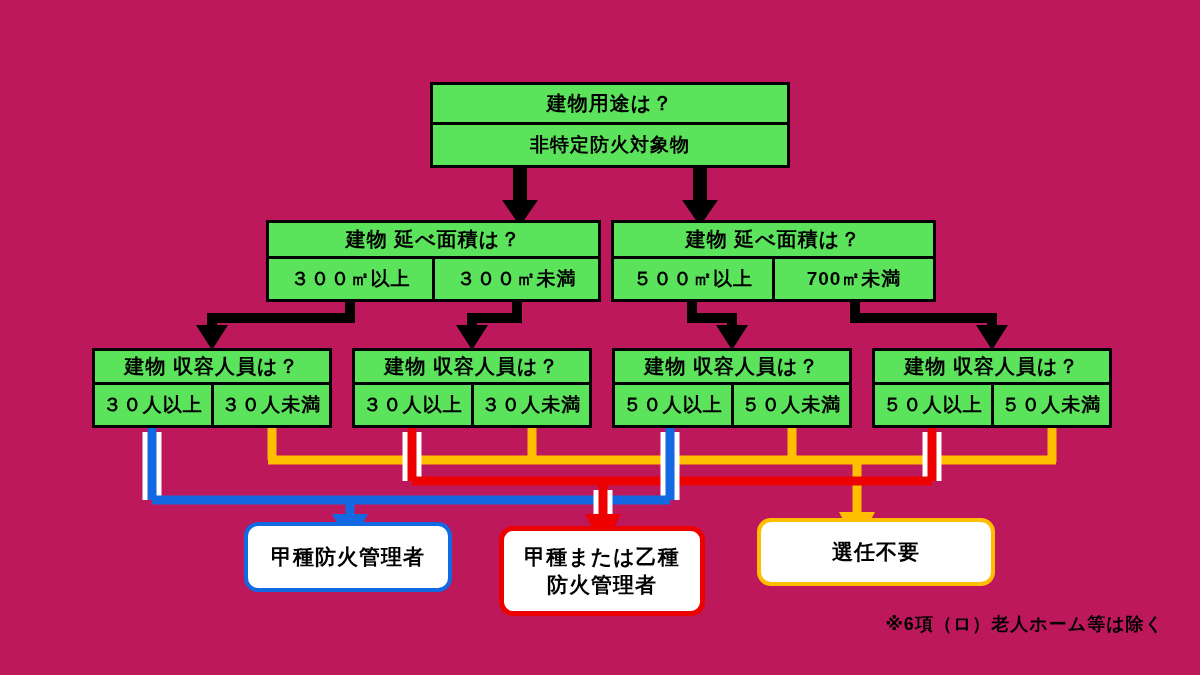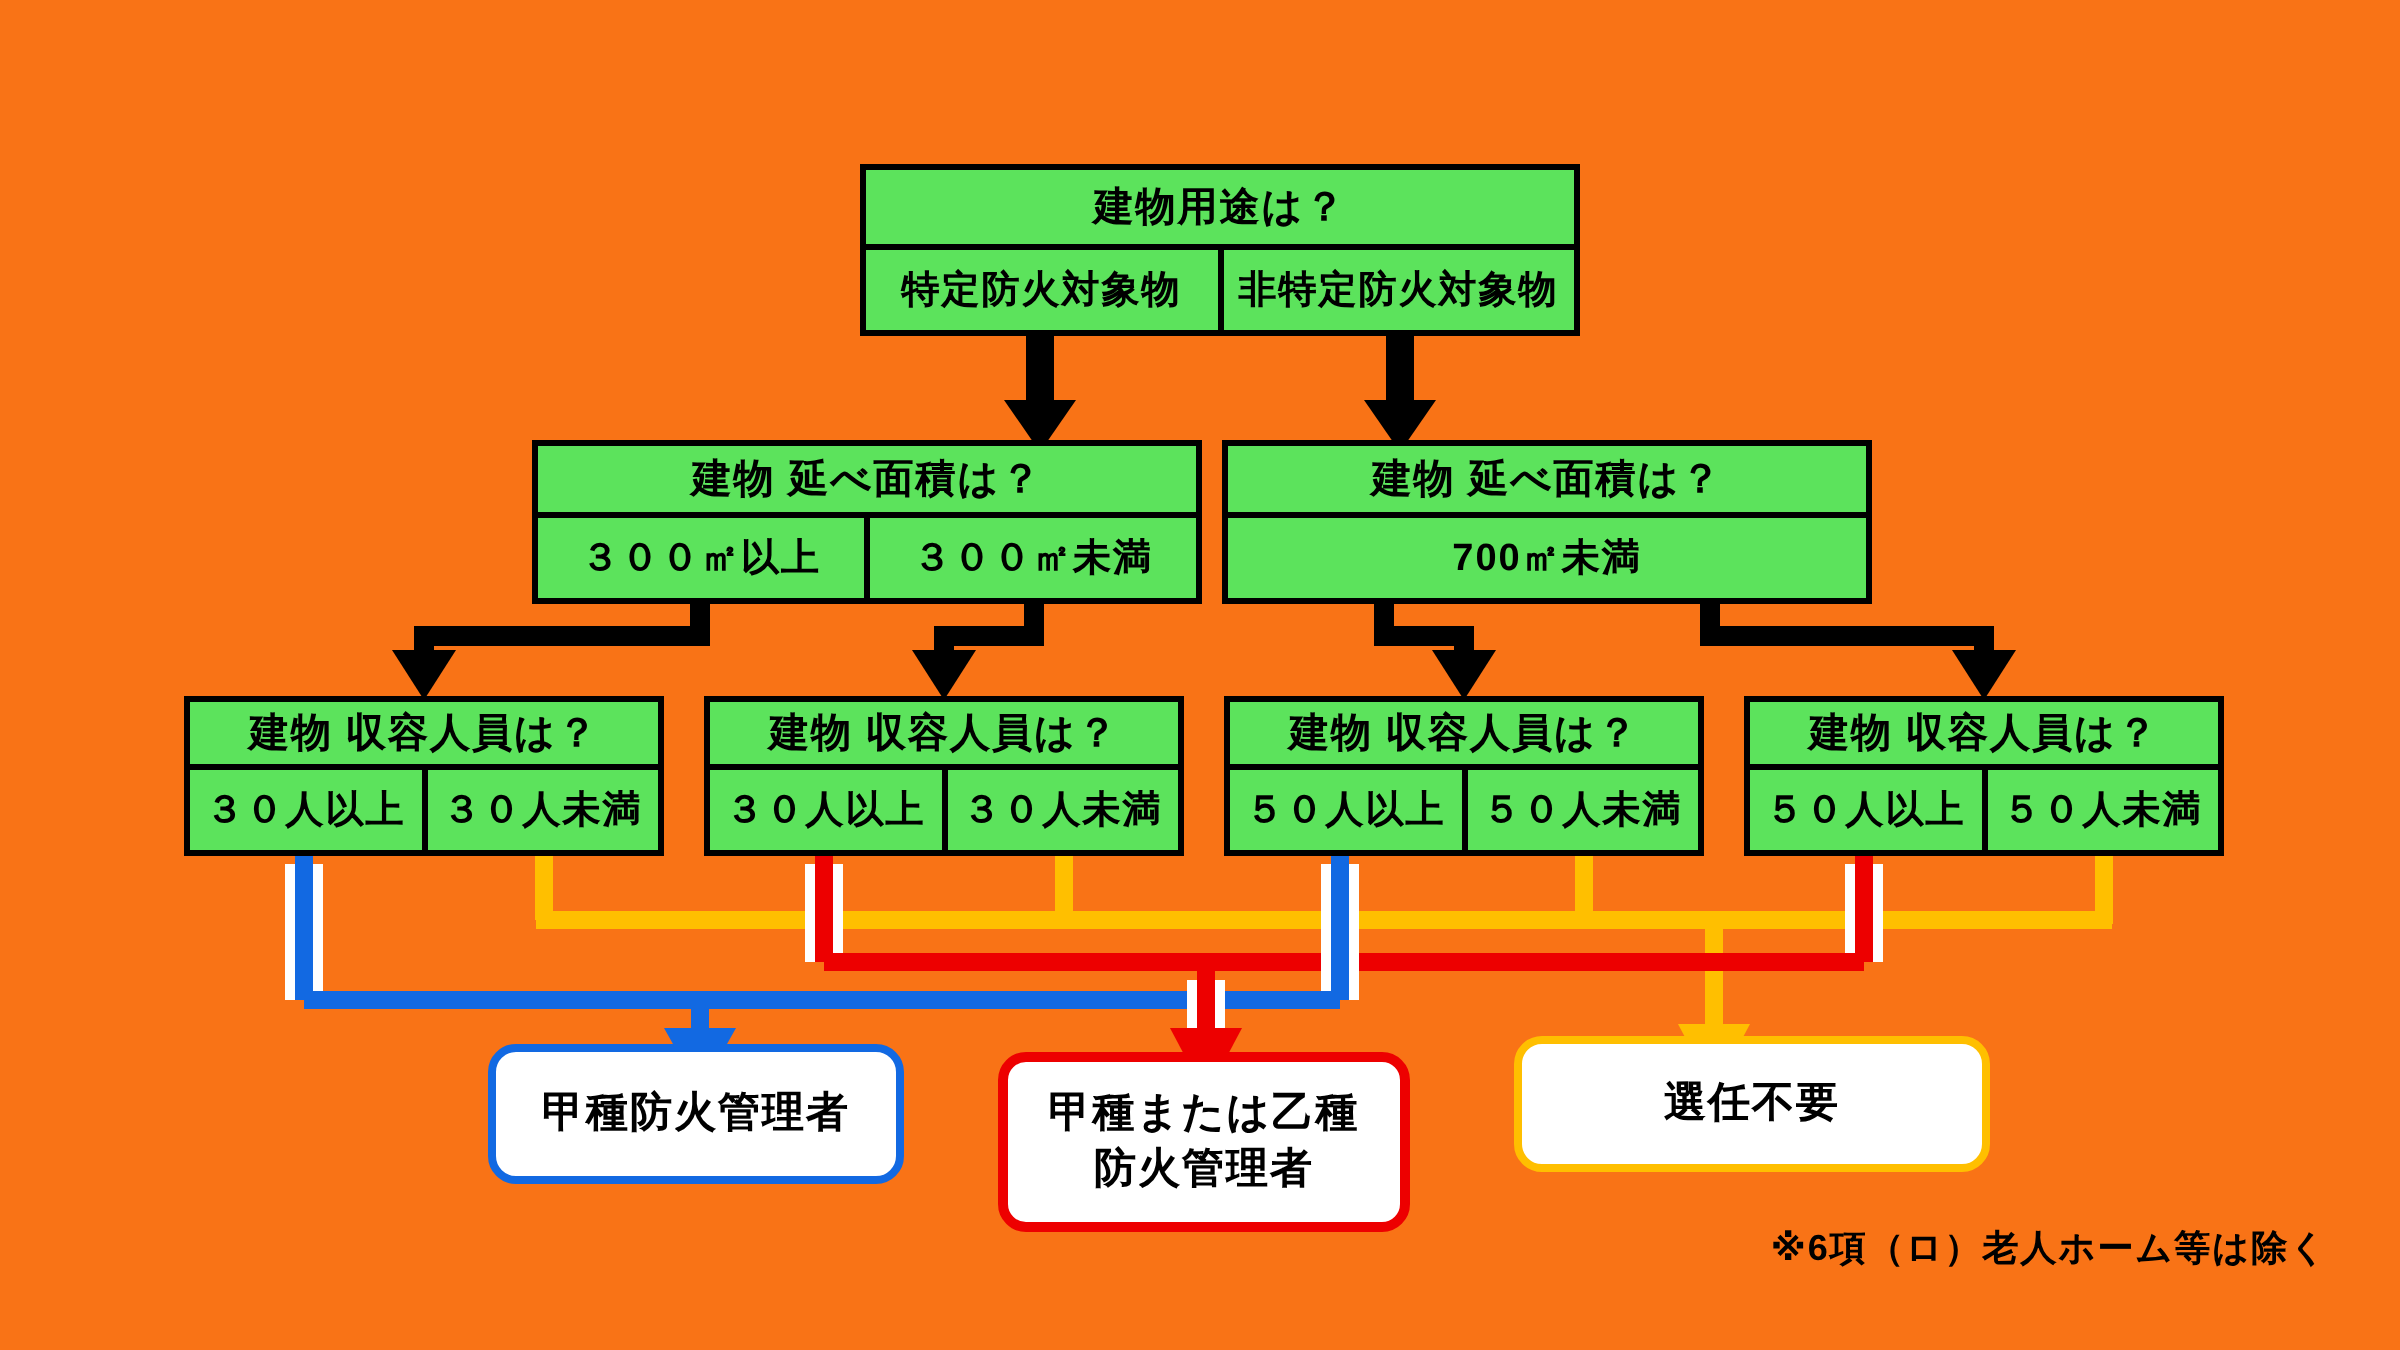--- a/index.html
+++ b/index.html
@@ -1,17 +1,17 @@
 <!DOCTYPE html>
 <html><head>
 <meta charset="utf-8">
 <style>
   html,body{margin:0;padding:0;background:#ffffff;}
   #canvas{
-    position:relative;width:1200px;height:675px;background:#f97316;overflow:hidden;
+    position:relative;width:1200px;height:675px;background:#be185d;overflow:hidden;
     font-family:"Liberation Sans","DejaVu Sans",sans-serif;font-weight:bold;color:#000;
   }
   .gbox{
     position:absolute;box-sizing:border-box;background:#5ce35c;border:3px solid #000;
     display:flex;flex-direction:column;
   }
   .gbox .title{
     flex:1;display:flex;align-items:center;justify-content:center;
     border-bottom:3px solid #000;font-size:20px;letter-spacing:1px;
   }
@@ -86,35 +86,35 @@
     <g>
       <path d="M603,490 V514" stroke="#fff" stroke-width="19" fill="none"></path>
       <path d="M603,481 V518" stroke="#ed0000" stroke-width="9" fill="none"></path>
       <polygon points="585,514 621,514 603,548" fill="#ed0000"></polygon>
     </g>
   </svg>
 
   <div class="gbox" style="left:430px;top:82px;width:360px;height:86px;">
     <div class="title">建物用途は？</div>
     <div class="cells">
-      <div class="cell first">特定防火対象物</div>
       <div class="cell">非特定防火対象物</div>
     </div>
   </div>
 
   <div class="gbox" style="left:266px;top:220px;width:335px;height:82px;">
     <div class="title">建物 延べ面積は？</div>
     <div class="cells">
       <div class="cell first">３００㎡以上</div>
       <div class="cell">３００㎡未満</div>
     </div>
   </div>
   <div class="gbox" style="left:611px;top:220px;width:325px;height:82px;">
     <div class="title">建物 延べ面積は？</div>
     <div class="cells">
+      <div class="cell first">５００㎡以上</div>
       <div class="cell">700㎡未満</div>
     </div>
   </div>
 
   <div class="gbox" style="left:92px;top:348px;width:240px;height:80px;">
     <div class="title">建物 収容人員は？</div>
     <div class="cells">
       <div class="cell first">３０人以上</div>
       <div class="cell">３０人未満</div>
     </div>

